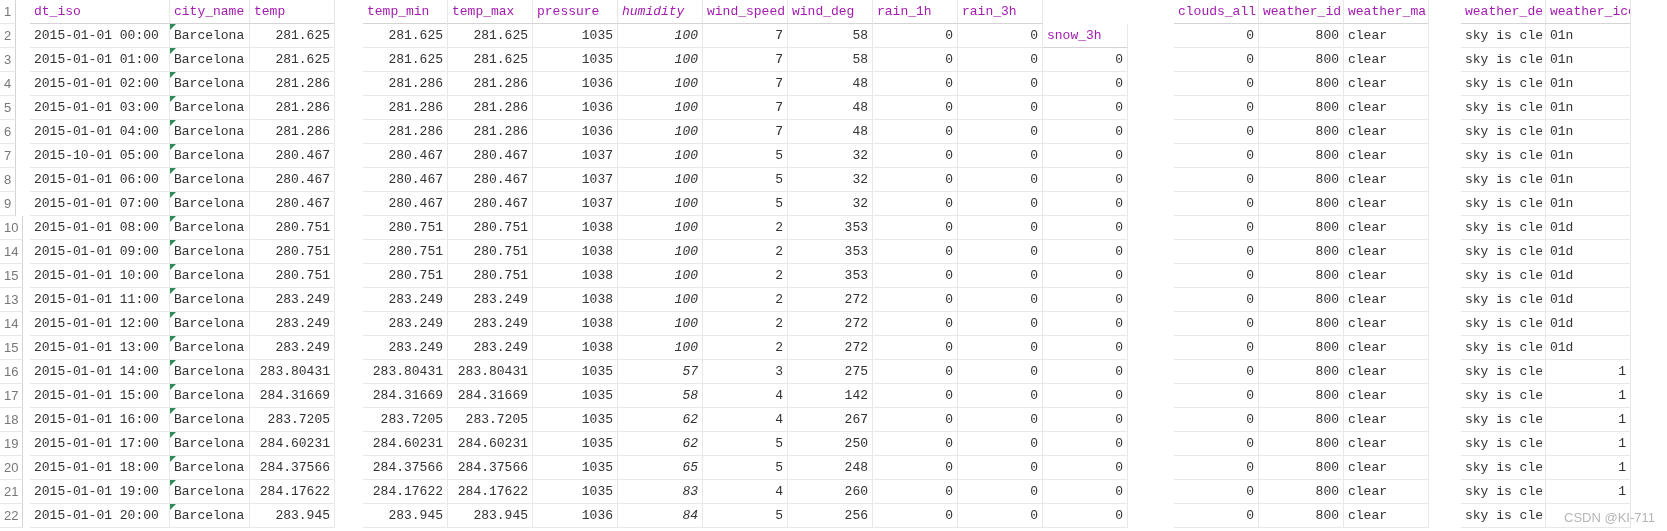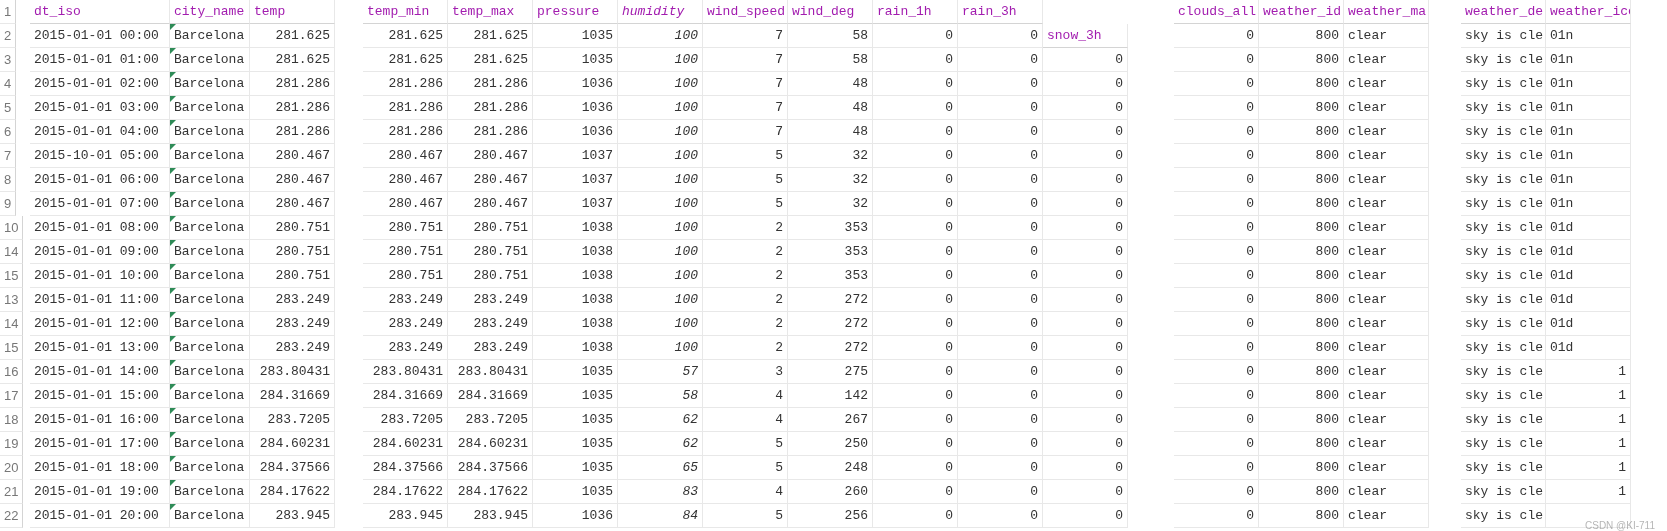--- a/index.html
+++ b/index.html
@@ -61,23 +61,23 @@
   .c10 { width: 85px; }
   .c11 { width: 85px; margin-top: 24px; }
   .c12 { width: 85px; margin-left: 46px; }
   .c13 { width: 85px; }
   .c14 { width: 85px; }
   .c15 { width: 85px; margin-left: 32px; }
   .c16 { width: 85px; }
   .watermark {
     position: fixed;
     right: 12px;
-    bottom: 0;
+    bottom: 6px;
     font-family: Arial, sans-serif;
-    font-size: 10px;
+    font-size: 13px;
     color: rgba(120,120,120,0.55);
     pointer-events: none;
   }
 </style>
 </head>
 <body>
 
 <div class="sheet">
   <div class="rowhdr-col" id="rowhdrs">
       <div class="row">

